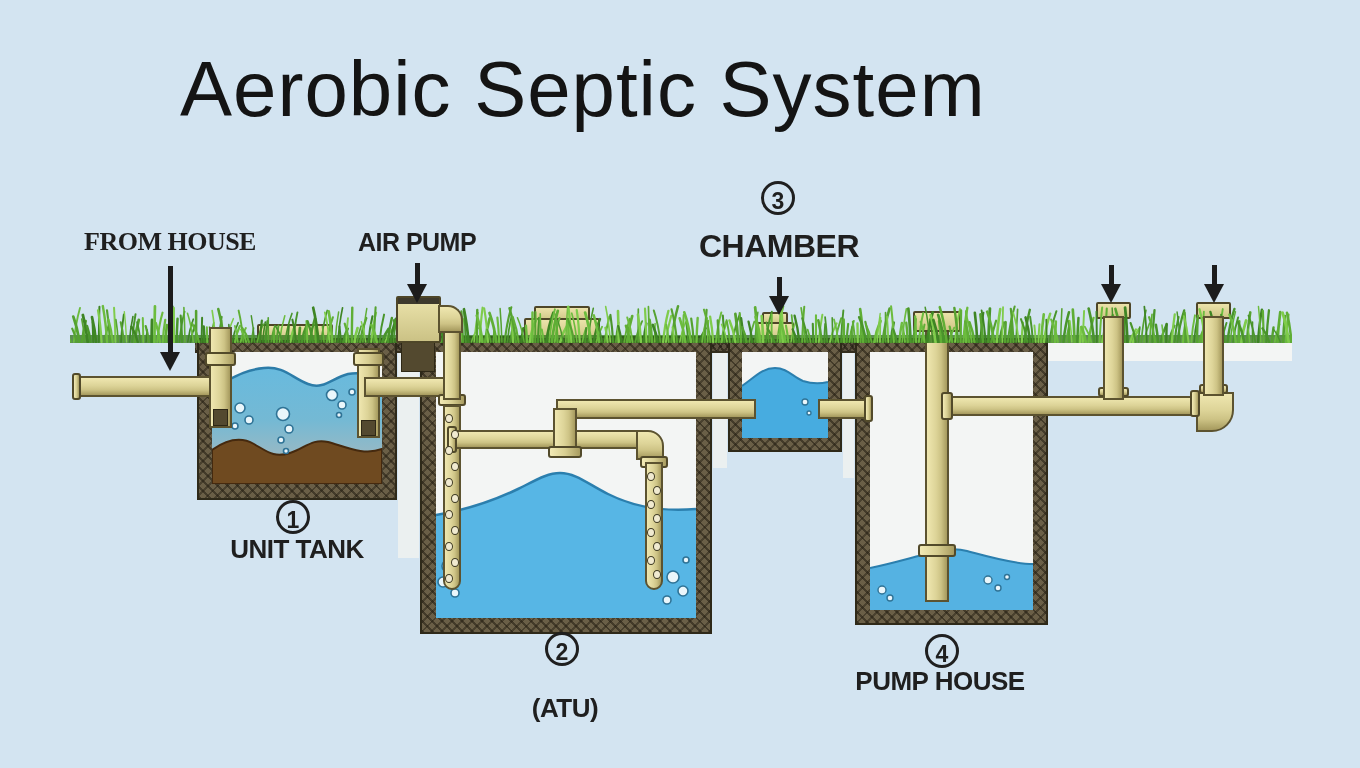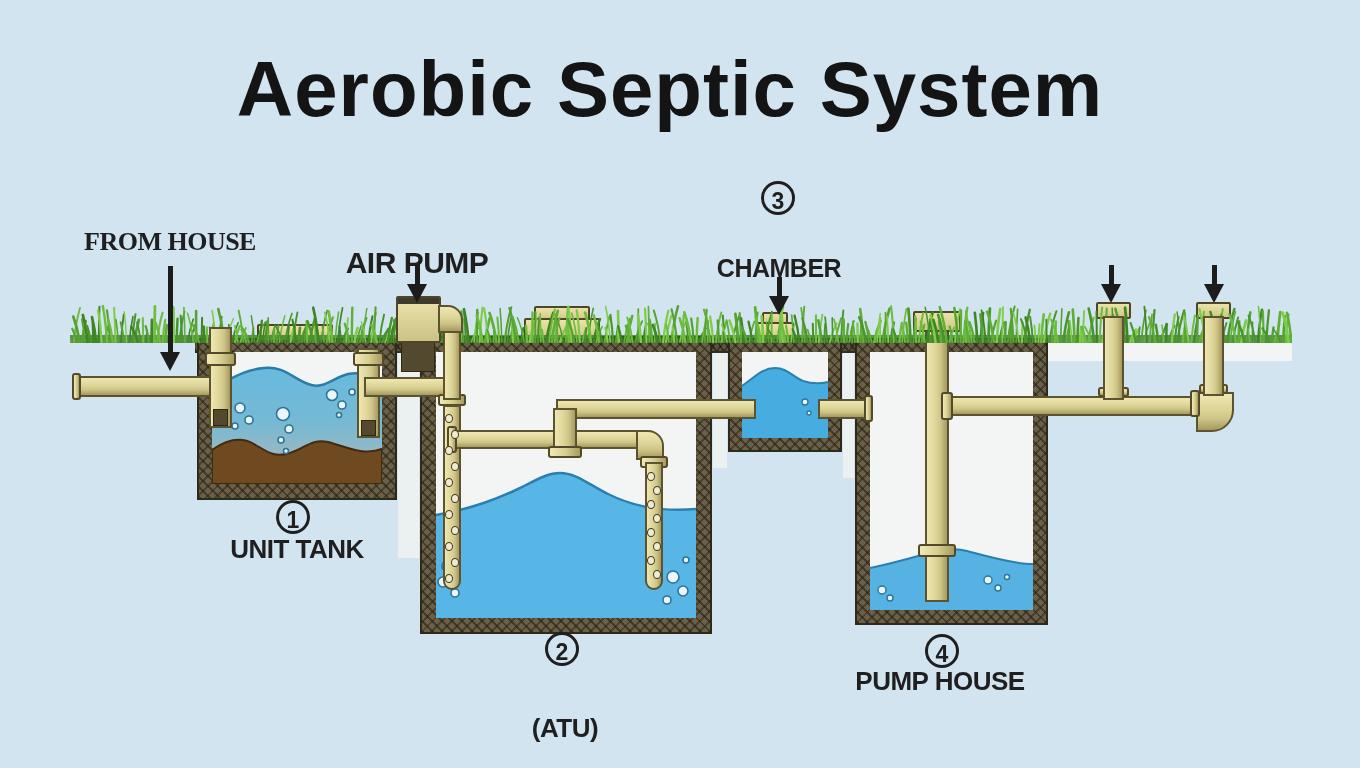--- a/index.html
+++ b/index.html
@@ -38,21 +38,21 @@
   .lbl{color:#1f1f1f;font-weight:bold;text-align:center;letter-spacing:-0.5px;
     font-size:26px;line-height:28px;white-space:nowrap;z-index:20;}
   .arrow-line{background:#1c1c1c;z-index:20;}
   .arrow-head{width:0;height:0;border-left:10px solid transparent;
     border-right:10px solid transparent;border-top:19px solid #1c1c1c;z-index:20;}
   .numcircle{width:34px;height:34px;border:3px solid #1f1f1f;border-radius:50%;
     color:#1f1f1f;font-weight:bold;font-size:23px;line-height:34px;text-align:center;
     box-sizing:border-box;z-index:20;}
   .hole{position:absolute;width:8px;height:9px;border-radius:50%;
     background:#f0ead0;border:1px solid #3f3a22;box-sizing:border-box;z-index:9;}
-  #title{color:#141414;font-size:78px;font-weight:700;text-align:center;
+  #title{color:#141414;font-size:78px;font-weight:400;text-align:left;
     letter-spacing:1px;z-index:25;}
   svg{display:block;}
 </style>
 </head>
 <body>
 
 <div id="stage">
 
   <div id="title" class="abs" style="left:180px;top:44px;width:980px;">Aerobic Septic System</div>
 
@@ -644,30 +644,30 @@
 
   <div class="abs arrow-line" style="left:777px;top:277px;width:5px;height:20px;"></div>
   <div class="abs arrow-head" style="left:769px;top:296px;"></div>
 
   <div class="abs arrow-line" style="left:1109px;top:265px;width:5px;height:20px;"></div>
   <div class="abs arrow-head" style="left:1101px;top:284px;"></div>
   <div class="abs arrow-line" style="left:1212px;top:265px;width:5px;height:20px;"></div>
   <div class="abs arrow-head" style="left:1204px;top:284px;"></div>
 
   <div class="abs lbl" style="left:70px;top:228px;width:200px;font-family:Liberation Serif, serif;">FROM HOUSE</div>
-  <div class="abs lbl" style="left:337px;top:249px;width:160px;font-size:30px;">AIR PUMP</div>
+  <div class="abs lbl" style="left:337px;top:228px;width:160px;font-size:25px;">AIR PUMP</div>
 
   <div class="abs numcircle" style="left:276px;top:500px;">1</div>
   <div class="abs lbl" style="left:197px;top:535px;width:200px;">UNIT TANK</div>
 
   <div class="abs numcircle" style="left:545px;top:632px;">2</div>
-  <div class="abs lbl" style="left:405px;top:694px;width:320px;margin-top:20px;">(ATU)</div>
+  <div class="abs lbl" style="left:405px;top:694px;width:320px;">(ATU)</div>
 
   <div class="abs numcircle" style="left:761px;top:181px;">3</div>
-  <div class="abs lbl" style="left:679px;top:254px;width:200px;font-size:25px;">CHAMBER</div>
+  <div class="abs lbl" style="left:679px;top:232px;width:200px;font-size:32px;">CHAMBER</div>
 
   <div class="abs numcircle" style="left:925px;top:634px;">4</div>
   <div class="abs lbl" style="left:840px;top:667px;width:200px;">PUMP HOUSE</div>
 
 <div class="hole" style="left: 445px; top: 414px;"></div>
     <div class="hole" style="left: 451px; top: 430px;"></div>
     <div class="hole" style="left: 445px; top: 446px;"></div>
     <div class="hole" style="left: 451px; top: 462px;"></div>
     <div class="hole" style="left: 445px; top: 478px;"></div>
     <div class="hole" style="left: 451px; top: 494px;"></div>

